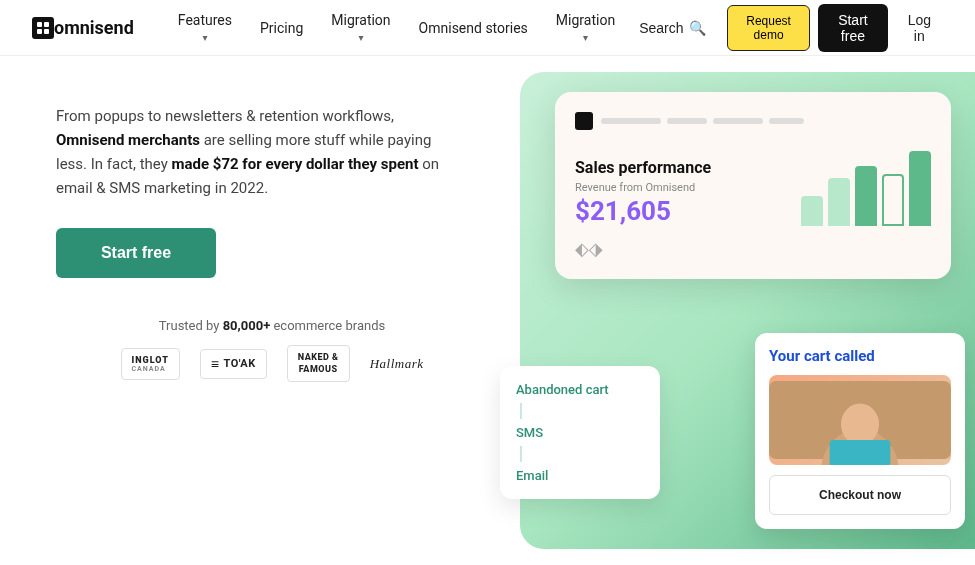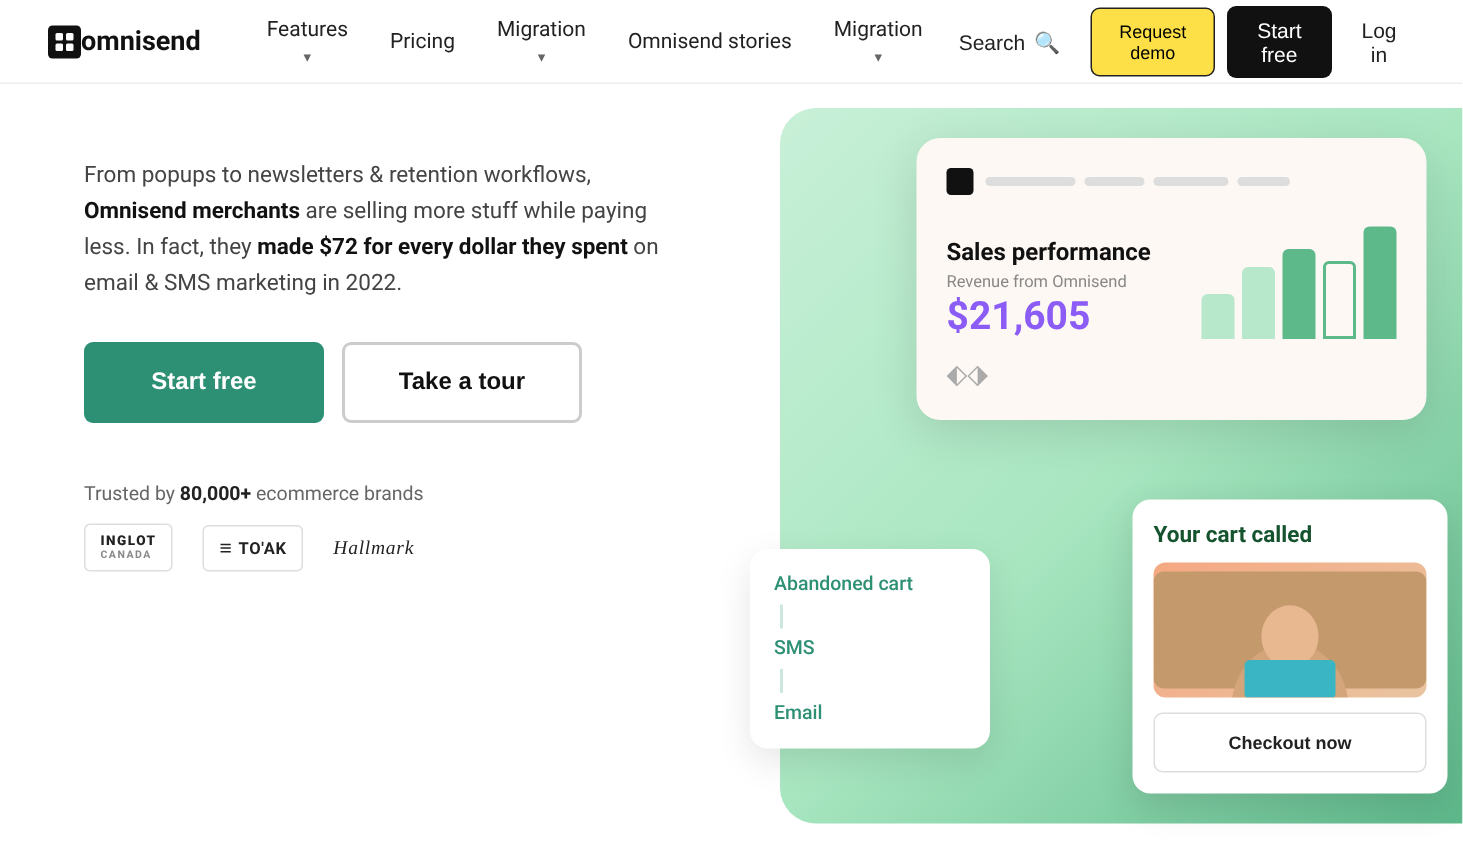--- a/index.html
+++ b/index.html
@@ -163,20 +163,21 @@
       border-radius: 6px;
       font-size: 16px;
       font-weight: 600;
       cursor: pointer;
       min-width: 160px;
     }
     .trusted {
       display: flex;
       flex-direction: column;
       gap: 12px;
+      align-items: center;
     }
     .trusted-text {
       font-size: 13px;
       color: #666;
     }
     .trusted-text strong { color: #222; }
     .brand-logos {
       display: flex;
       align-items: center;
       gap: 20px;
@@ -206,21 +207,21 @@
       border-radius: 24px 0 0 24px;
       margin: 16px 0 16px 0;
       overflow: visible;
     }
 
     
     .dashboard-card {
       position: absolute;
       top: 20px;
       right: 24px;
-      width: 340px;
+      width: 396px;
       background: #fdf8f3;
       border-radius: 16px;
       padding: 20px;
       box-shadow: 0 8px 32px rgba(0,0,0,0.12);
     }
     .dash-logo-bar {
       display: flex;
       align-items: center;
       gap: 8px;
       margin-bottom: 16px;
@@ -318,21 +319,21 @@
       bottom: 20px;
       width: 210px;
       background: #fff;
       border-radius: 12px;
       padding: 14px;
       box-shadow: 0 8px 24px rgba(0,0,0,0.12);
     }
     .cart-title {
       font-size: 15px;
       font-weight: 700;
-      color: #14532d;
+      color: #1d4ed8;
       margin-bottom: 10px;
     }
     .cart-img {
       width: 100%;
       height: 90px;
       background: linear-gradient(135deg, #f5a882, #e8c4a0);
       border-radius: 8px;
       margin-bottom: 10px;
       display: flex;
       align-items: center;
@@ -399,35 +400,35 @@
   </div>
 </nav>
 
 <div class="hero">
   <div class="hero-left">
     <p class="hero-desc">
       <span>From popups to newsletters &amp; retention workflows, </span><strong>Omnisend merchants</strong><span> are selling more stuff while paying less. In fact, they </span><strong>made $72 for every dollar they spent</strong><span> on email &amp; SMS marketing in 2022.</span>
     </p>
     <div class="hero-buttons">
       <button class="btn-start-hero">Start free</button>
-      <button class="btn-tour">Take a tour</button>
     </div>
     <div class="trusted">
       <p class="trusted-text">
         <span>Trusted by </span><strong>80,000+</strong><span> ecommerce brands</span>
       </p>
       <div class="brand-logos">
         <div class="brand-logo">
           <div style="font-size:9px;font-weight:900;letter-spacing:1px;">INGLOT</div>
           <div style="font-size:7px;color:#888;letter-spacing:1px;">CANADA</div>
         </div>
         <div class="brand-logo toaak">
           <span style="font-size:14px;">≡</span>
           <span style="font-size:11px;font-weight:700;">TO'AK</span>
         </div>
+        <div class="brand-logo" style="font-size:9px;font-weight:800;text-transform:uppercase;line-height:1.3;text-align:center;">NAKED &amp;<br>FAMOUS</div>
         <div class="brand-logo" style="font-family: Georgia, serif; font-style:italic; font-size:13px; font-weight:400; border:none; padding:0;">Hallmark</div>
       </div>
     </div>
   </div>
 
   <div class="hero-right">
 
     <div class="dashboard-card">
       <div class="dash-logo-bar">
         <div class="dash-logo-sq"></div>

